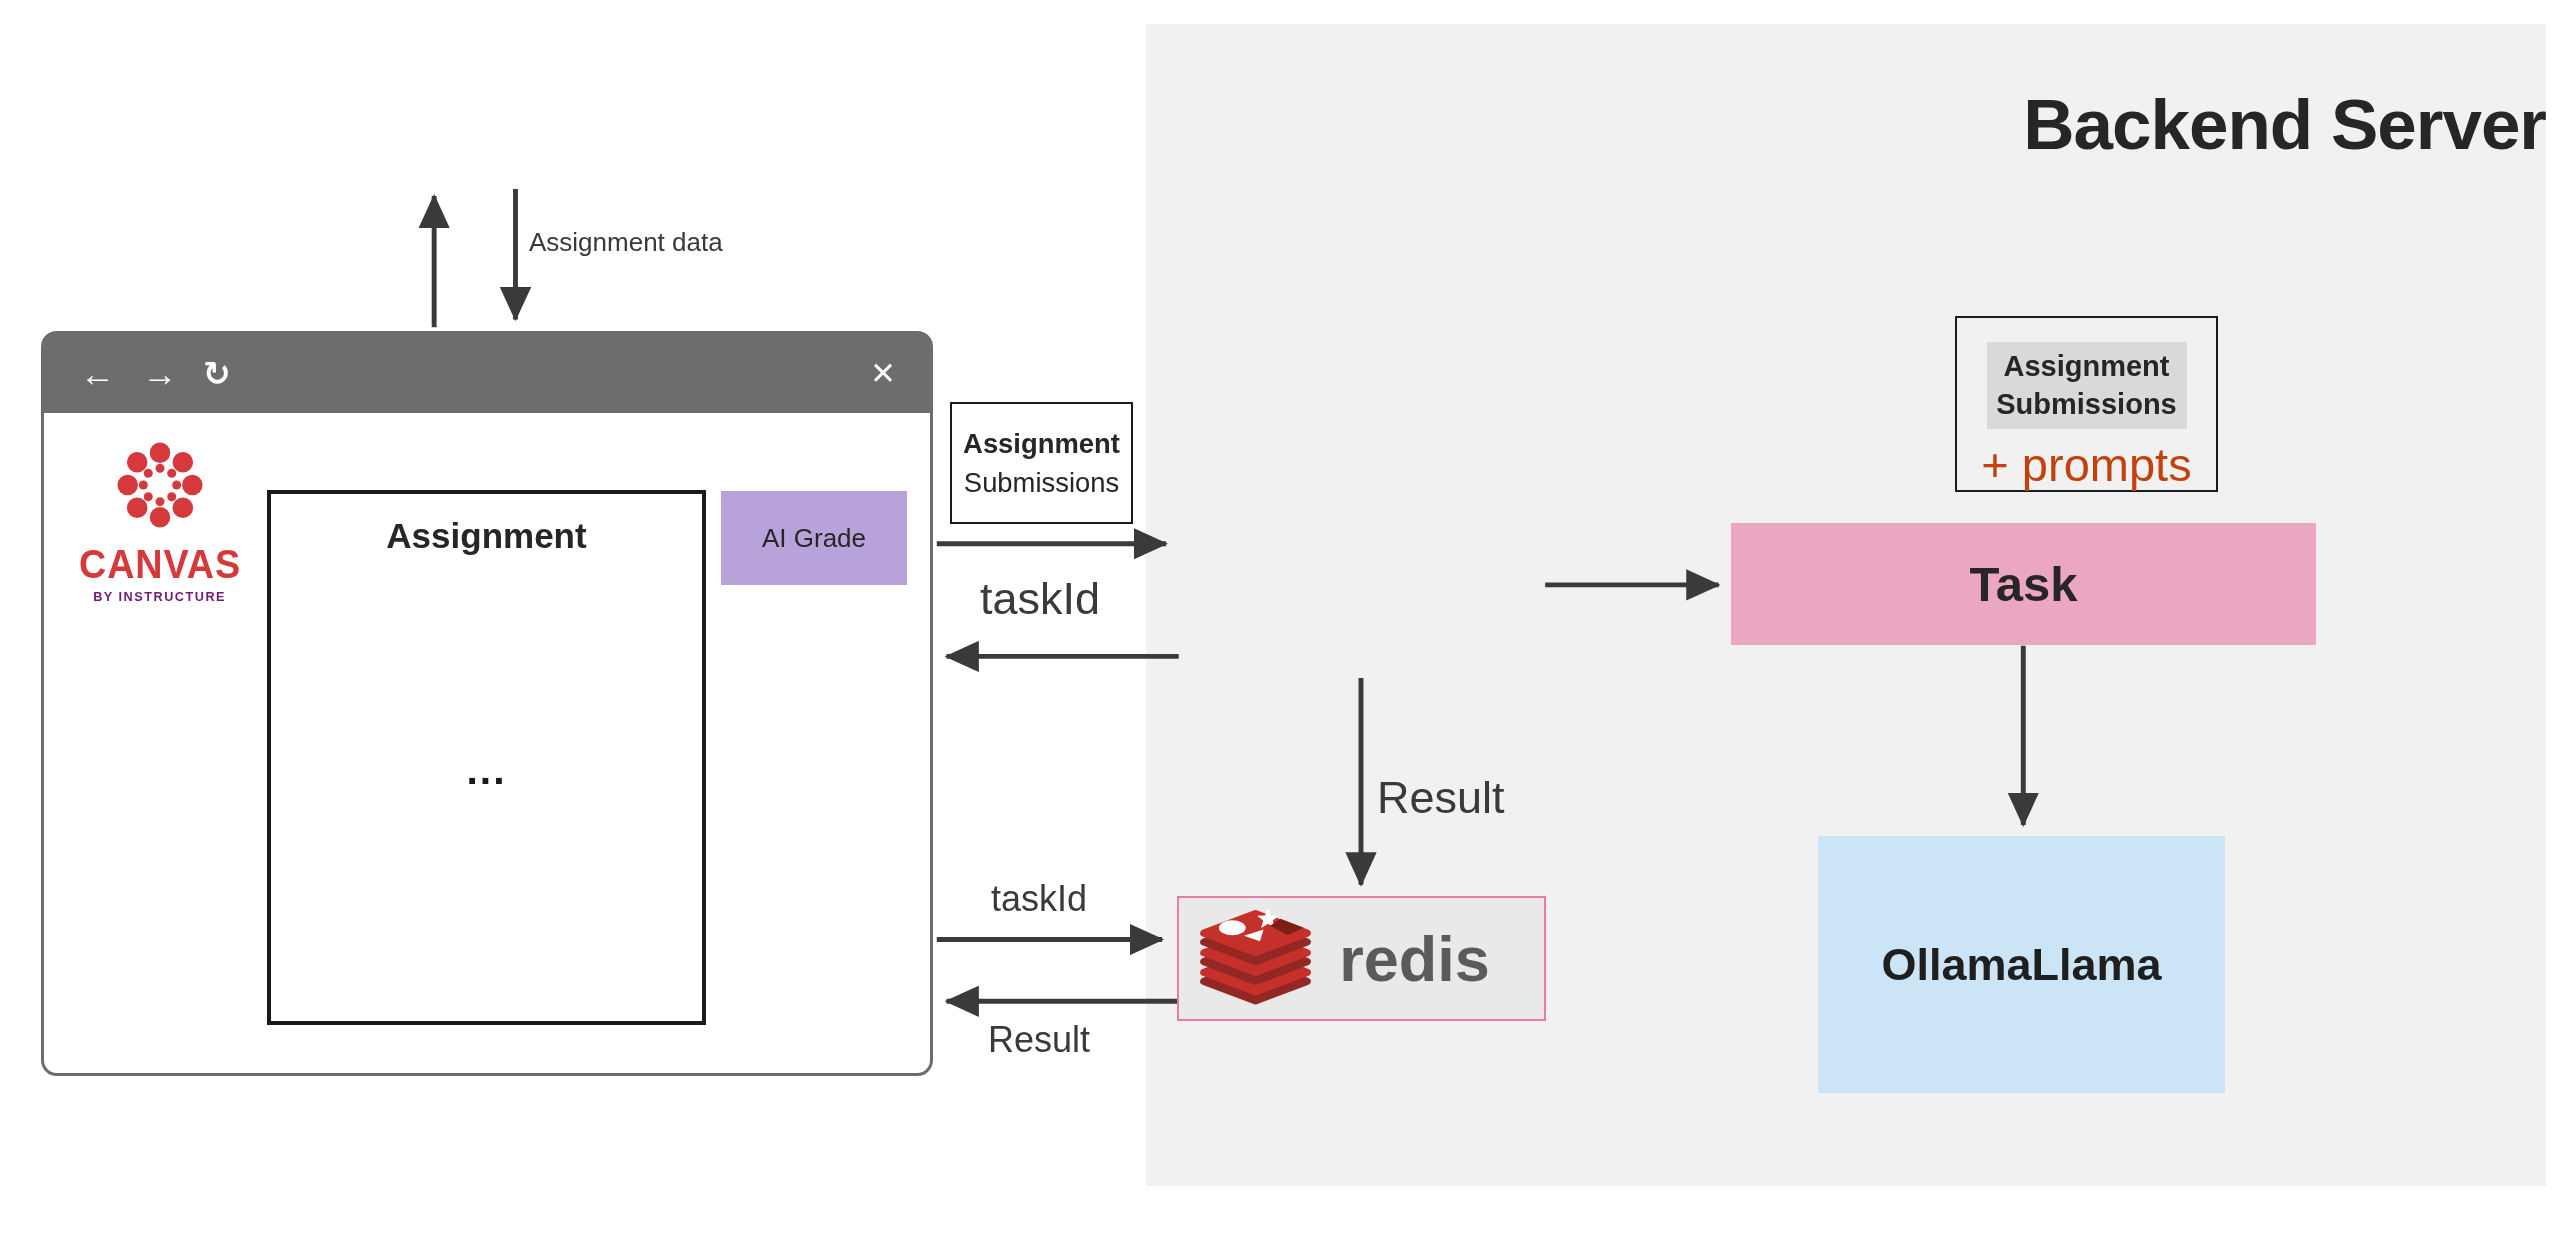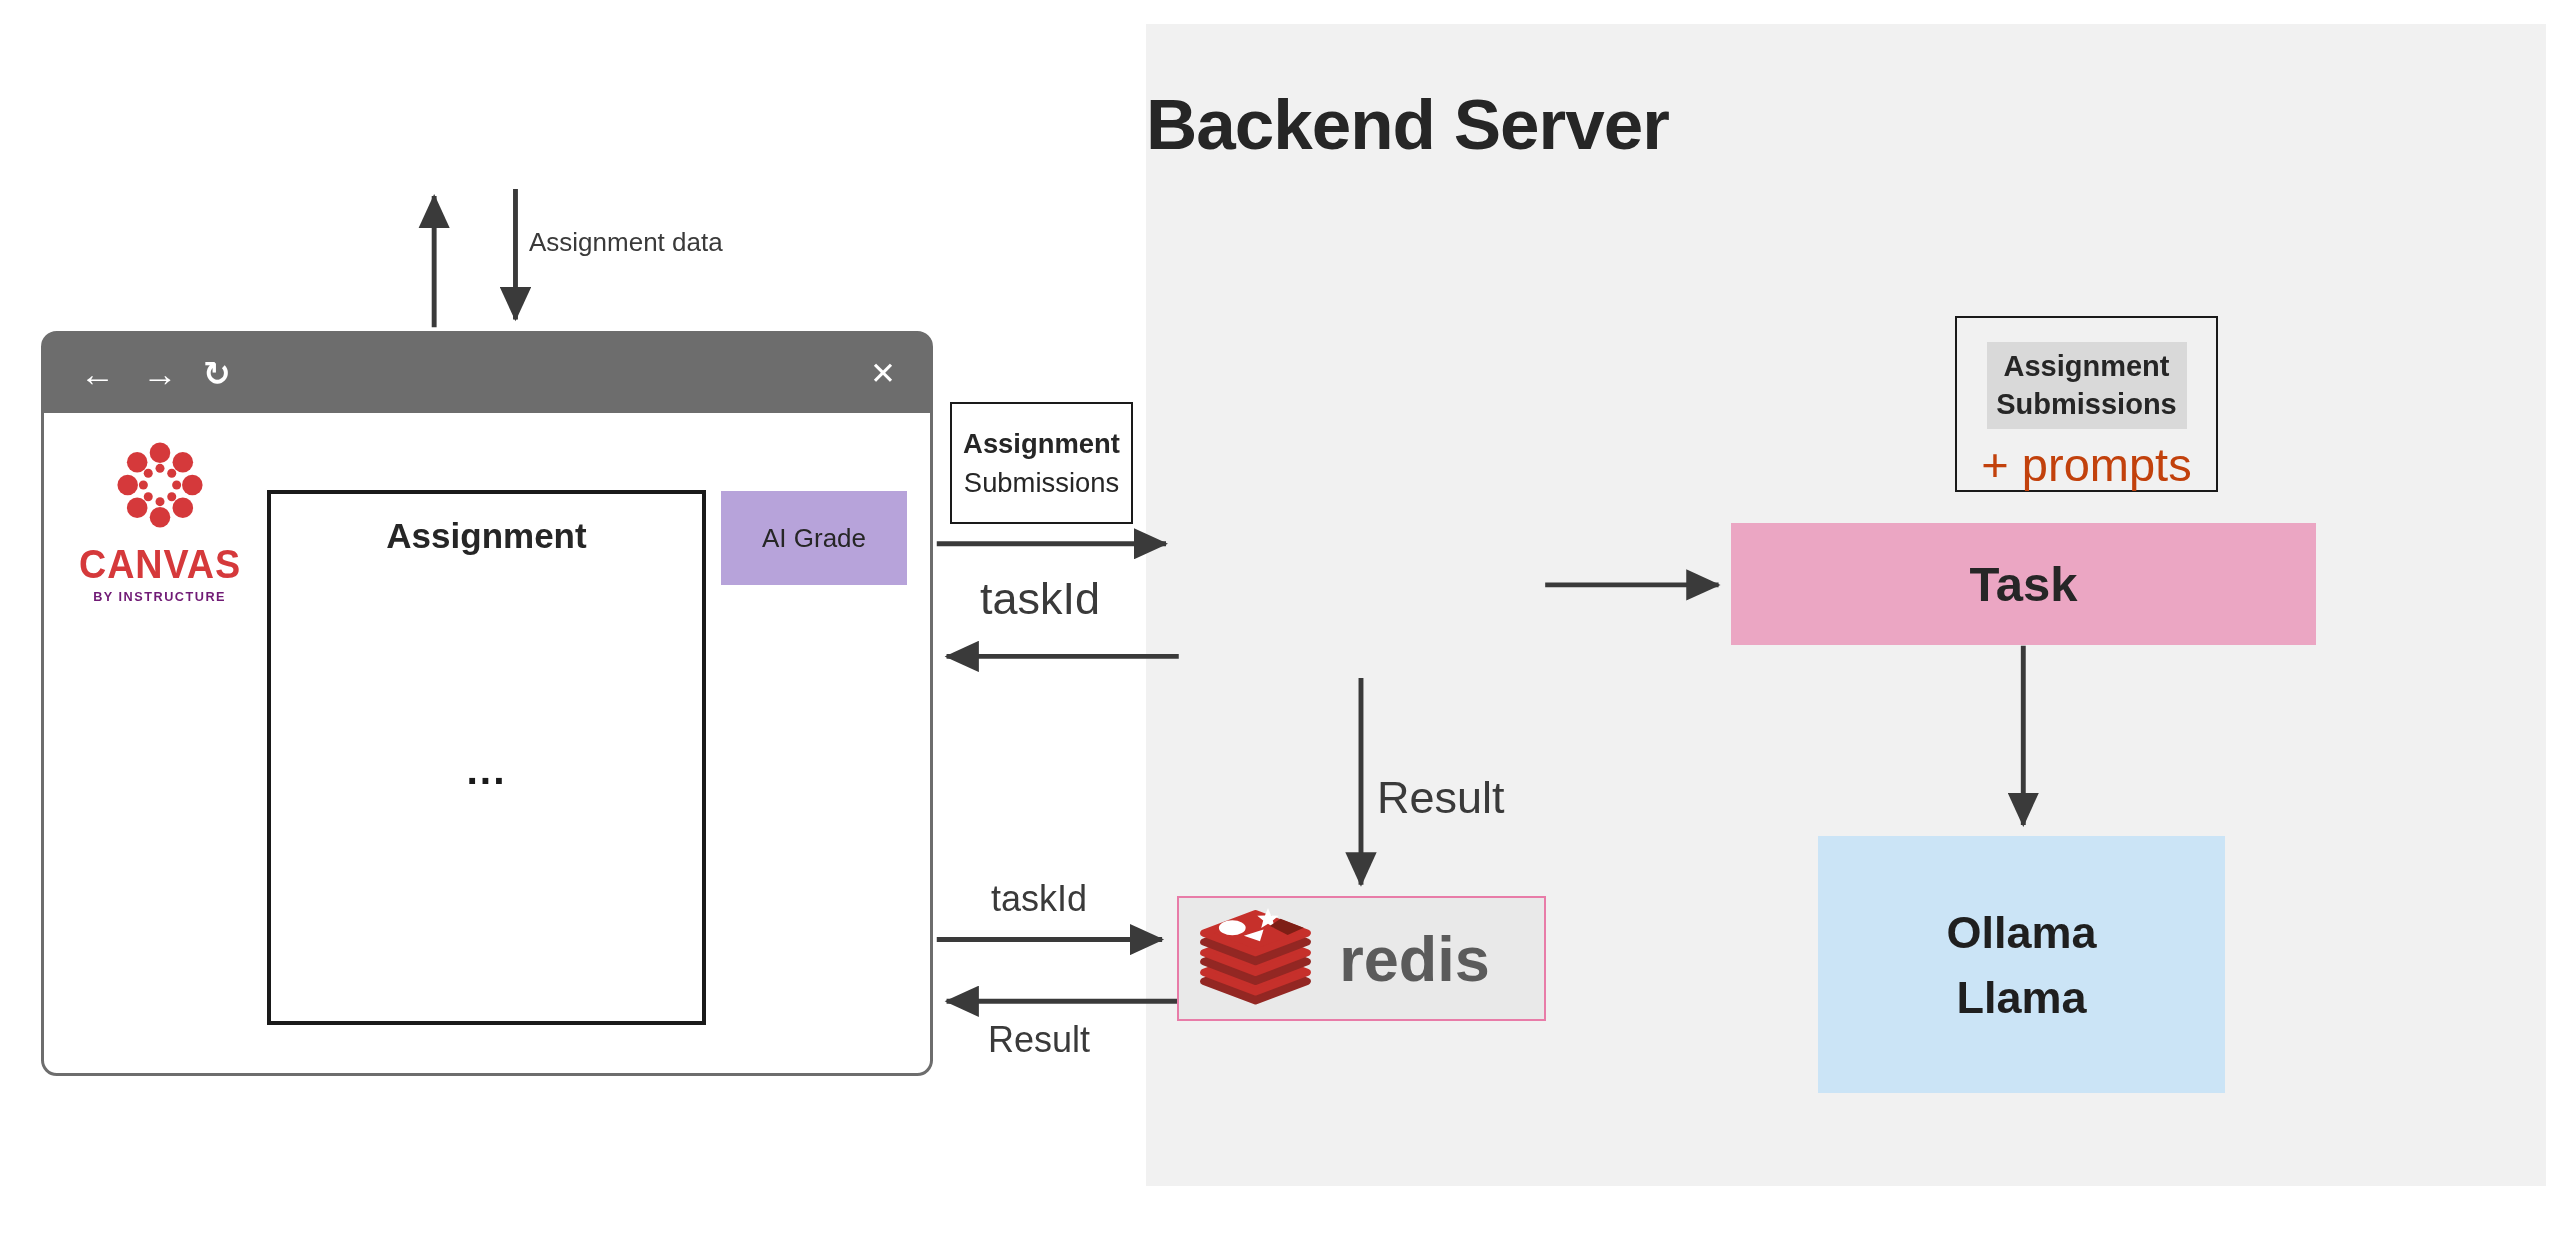--- a/index.html
+++ b/index.html
@@ -4,21 +4,21 @@
 <style>
   html,body{margin:0;padding:0;background:#ffffff;}
   .stage{
     position:relative;width:2576px;height:1257px;overflow:hidden;
     font-family:"Liberation Sans","DejaVu Sans",sans-serif;color:#262626;
   }
   .abs{position:absolute;}
 
   
   .backend-region{left:1146px;top:23.5px;width:1400px;height:1162px;background:#f1f1f1;}
-  .backend-title{left:1146px;top:84px;width:1400px;text-align:left;
+  .backend-title{left:1146px;top:84px;width:1400px;text-align:right;
     font-size:71px;font-weight:bold;color:#262626;letter-spacing:-1px;}
 
   .canvas-server{left:109px;top:21.6px;width:825px;height:166px;background:#dce795;
     display:flex;align-items:center;justify-content:center;
     font-size:63px;font-weight:bold;color:#1f1f1f;letter-spacing:-1px;}
 
   
   svg.arrows{left:0;top:0;width:2576px;height:1257px;pointer-events:none;}
 
   
@@ -65,21 +65,21 @@
 
   .celery-box{left:1179px;top:492px;width:366px;height:186px;background:#dce795;border-radius:29px;}
   .celery-box svg{position:absolute;left:50%;top:25.5px;transform:translateX(-50%);}
   .celery-label{position:absolute;left:0;bottom:13.7px;width:100%;text-align:center;
     font-size:33px;color:#222418;}
 
   .chain-box{left:1731px;top:523px;width:585px;height:122px;background:#eba6c3;
     display:flex;align-items:center;justify-content:center;font-size:49px;font-weight:bold;color:#262626;}
 
   .ollama-box{left:1818px;top:836px;width:407px;height:257px;background:#cbe4f6;
-    display:flex;flex-direction:column;align-items:center;justify-content:center;
+    display:flex;flex-direction:row;align-items:center;justify-content:center;
     font-size:45px;font-weight:bold;color:#1f1f1f;line-height:65px;}
 
   .prompts-note{left:1955px;top:316px;width:263px;height:176px;border:2px solid #1a1a1a;box-sizing:border-box;}
   .prompts-strip{margin:23.5px auto 0;width:200px;padding:5.9px 0;background:#d9d9d9;
     text-align:center;font-size:29px;font-weight:bold;line-height:38px;color:#262626;}
   .prompts-text{margin-top:7.8px;text-align:center;font-size:47px;color:#c2410c;}
 
   .redis-box{left:1177px;top:896px;width:369px;height:125px;background:#e9e9e9;
     border:2.9px solid #e87ca8;box-sizing:border-box;display:flex;align-items:center;}
   .redis-box svg{margin-left:13.7px;}

